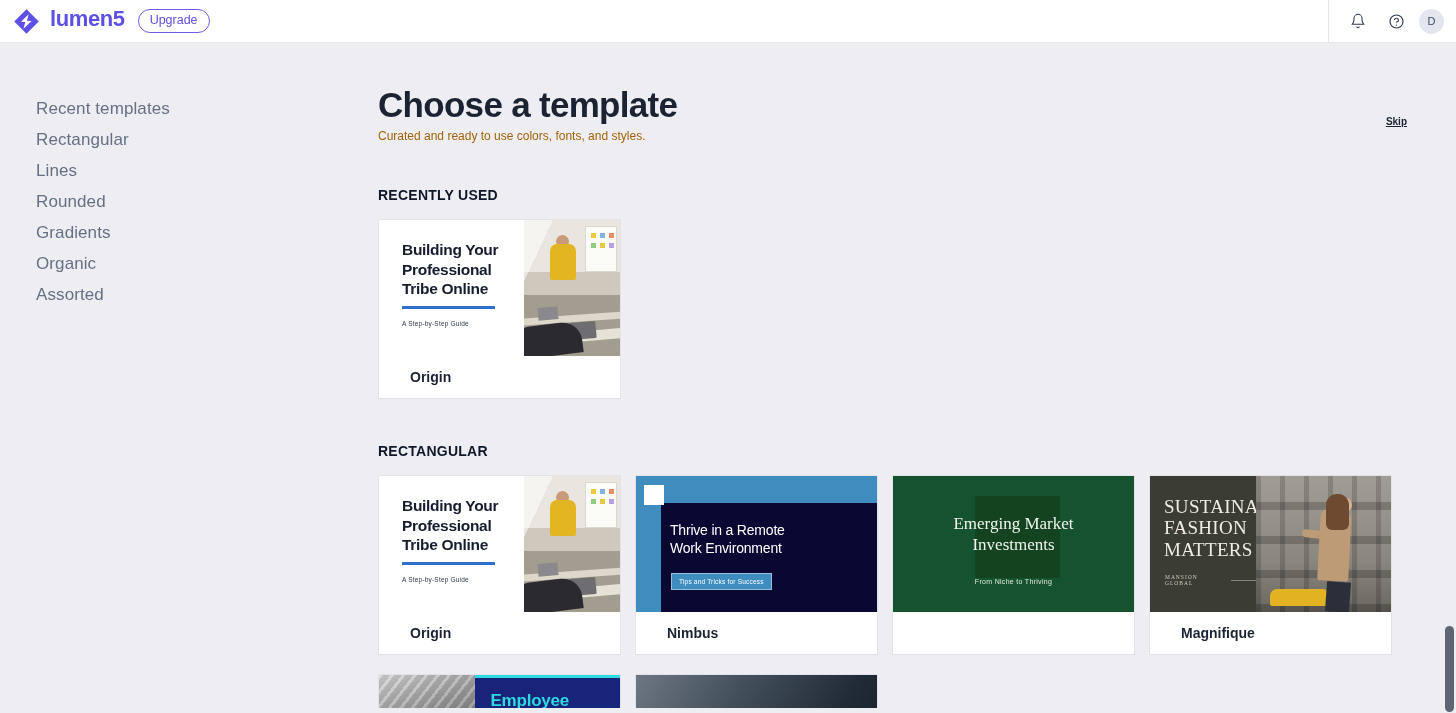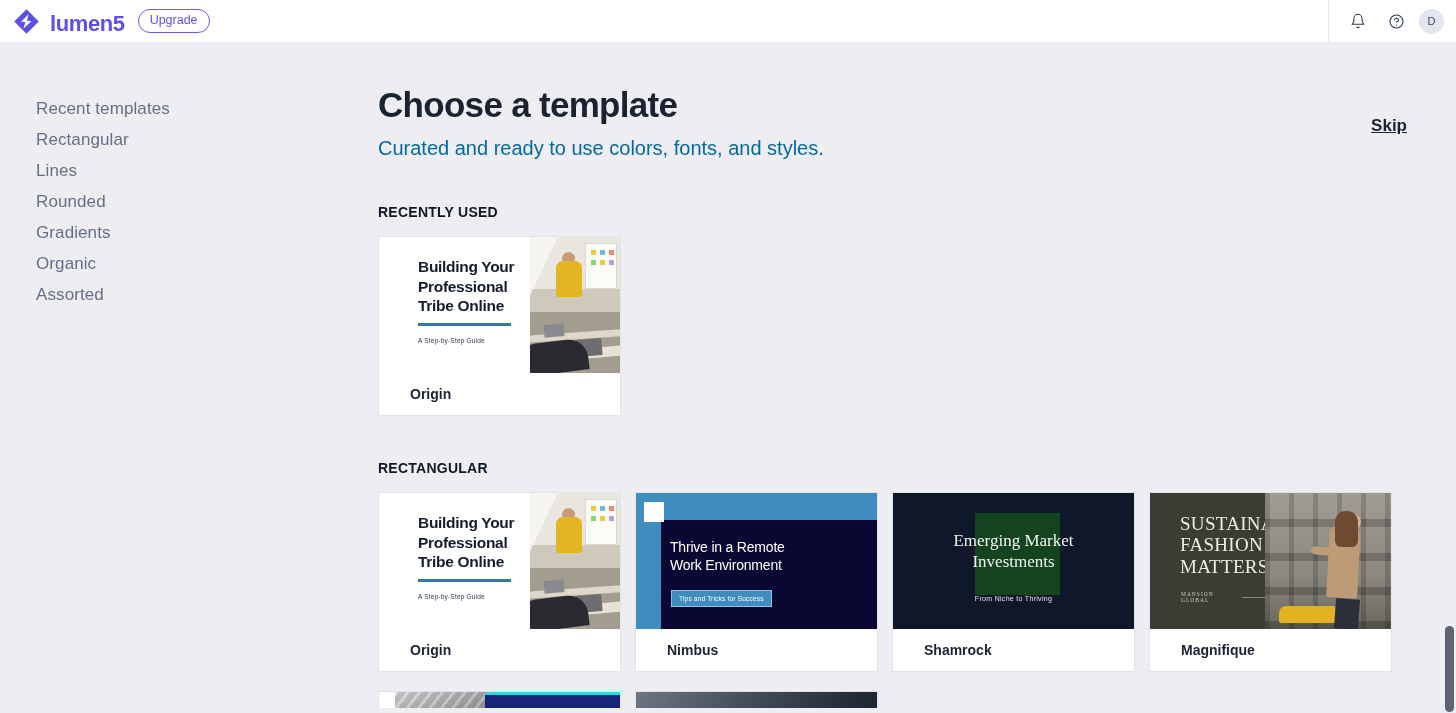--- a/index.html
+++ b/index.html
@@ -11,21 +11,21 @@
   }
 
   
   .topbar {
     position: absolute; top: 0; left: 0;
     width: 1456px; height: 43px;
     background: #ffffff;
     border-bottom: 1px solid #e6e6ec;
     display: flex; align-items: center;
   }
-  .brand { display: flex; align-items: flex-end; gap: 10px; padding-left: 13px; }
+  .brand { display: flex; align-items: flex-start; gap: 10px; padding-left: 13px; }
   .logo-mark { width: 27px; height: 27px; display: block; }
   .brand-name {
     font-size: 22px; font-weight: 700; color: #5c50e6;
     letter-spacing: -0.4px; line-height: 1;
   }
   .upgrade-btn {
     margin-left: 13px;
     border: 1.4px solid #6b5ce7;
     color: #5c50e6;
     background: #ffffff;
@@ -71,43 +71,43 @@
     position: absolute; top: 38px; left: 378px;
     width: 1078px; height: 670px;
     overflow: hidden;
   }
   .page-title {
     font-size: 35px; font-weight: 700; color: #1b2333;
     letter-spacing: -0.7px;
     margin-top: 47px;
   }
   .page-sub {
-    font-size: 20px; color: #0369a1; margin-top: 12px;
+    font-size: 12px; color: #a16207; margin-top: 4px;
   }
   .skip-link {
     position: absolute; right: 49px; top: 78px;
-    font-size: 17px; font-weight: 700; color: #1b2333;
+    font-size: 10px; font-weight: 700; color: #1b2333;
     text-decoration: underline; cursor: pointer;
   }
   .section-title {
     font-size: 14px; font-weight: 700; color: #0f172a;
     letter-spacing: 0.25px; margin-top: 44px;
   }
 
   .grid {
     display: flex; gap: 14px; margin-top: 16px;
   }
   .card {
     width: 243px; background: #ffffff;
     border: 1px solid #e2e2ea;
     overflow: hidden;
     cursor: pointer;
     flex: 0 0 auto;
   }
-  .thumb { width: 100%; height: 136px; position: relative; overflow: hidden; padding-left: 16px; }
+  .thumb { width: 100%; height: 136px; position: relative; overflow: hidden; }
   .card-label {
     height: 42px; line-height: 42px;
     padding-left: 31px;
     font-size: 14px; font-weight: 700; color: #1b2333;
     background: #ffffff;
   }
 
   
   .t-origin { display: flex; background: #ffffff; }
   .t-origin .left { width: 60%; padding: 20px 0 0 23px; }
@@ -146,21 +146,21 @@
     font-size: 14px; color: #ffffff; line-height: 1.25; letter-spacing: -0.2px;
   }
   .t-nimbus .badge {
     position: absolute; left: 35px; top: 97px;
     background: #3f8cbf; color: #ffffff;
     font-size: 6.5px; padding: 4px 7px; letter-spacing: 0.2px;
     border: 1px solid #8fc0dd;
   }
 
   
-  .t-sham { background: #0f172a; position: relative; }
+  .t-sham { background: #14532d; position: relative; }
   .t-sham .glow { position: absolute; left: 82px; top: 20px; width: 85px; height: 82px; background: #13431f; }
   .t-sham .h {
     position: absolute; left: 0; right: 0; top: 37px; text-align: center;
     font-family: "Liberation Serif", serif;
     font-size: 17px; color: #f2f5f0; line-height: 1.25;
   }
   .t-sham .sub {
     position: absolute; left: 0; right: 0; top: 102px; text-align: center;
     font-size: 7px; color: #e4e9e2; letter-spacing: 0.3px;
   }
@@ -349,21 +349,20 @@
 
     <div class="card">
       <div class="thumb t-sham">
         <div class="glow"></div>
         <div class="h">
           <div>Emerging Market</div>
           <div>Investments</div>
         </div>
         <div class="sub">From Niche to Thriving</div>
       </div>
-      <div class="card-label">Shamrock</div>
     </div>
 
     <div class="card">
       <div class="thumb t-mag">
         <div class="panel">
           <div class="h">
             <div>SUSTAINABLE</div>
             <div>FASHION</div>
             <div>MATTERS</div>
           </div>

